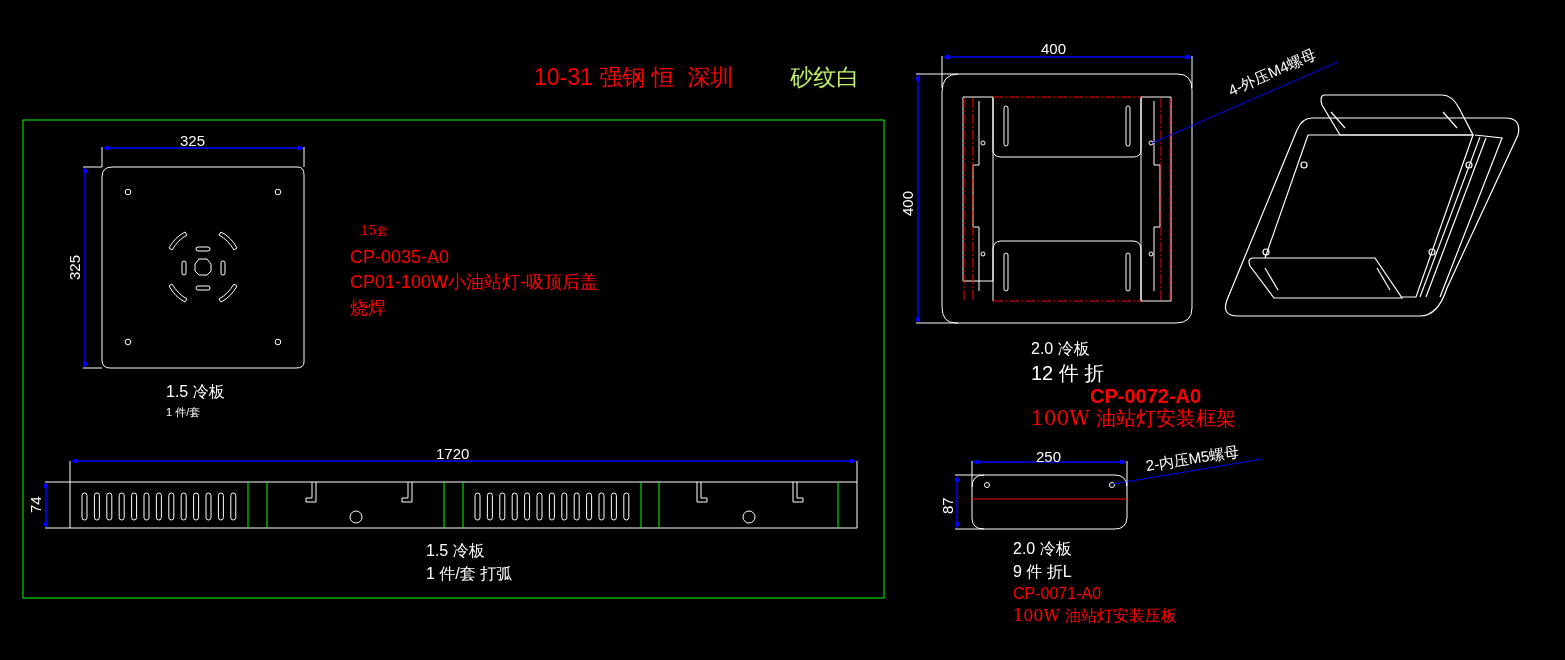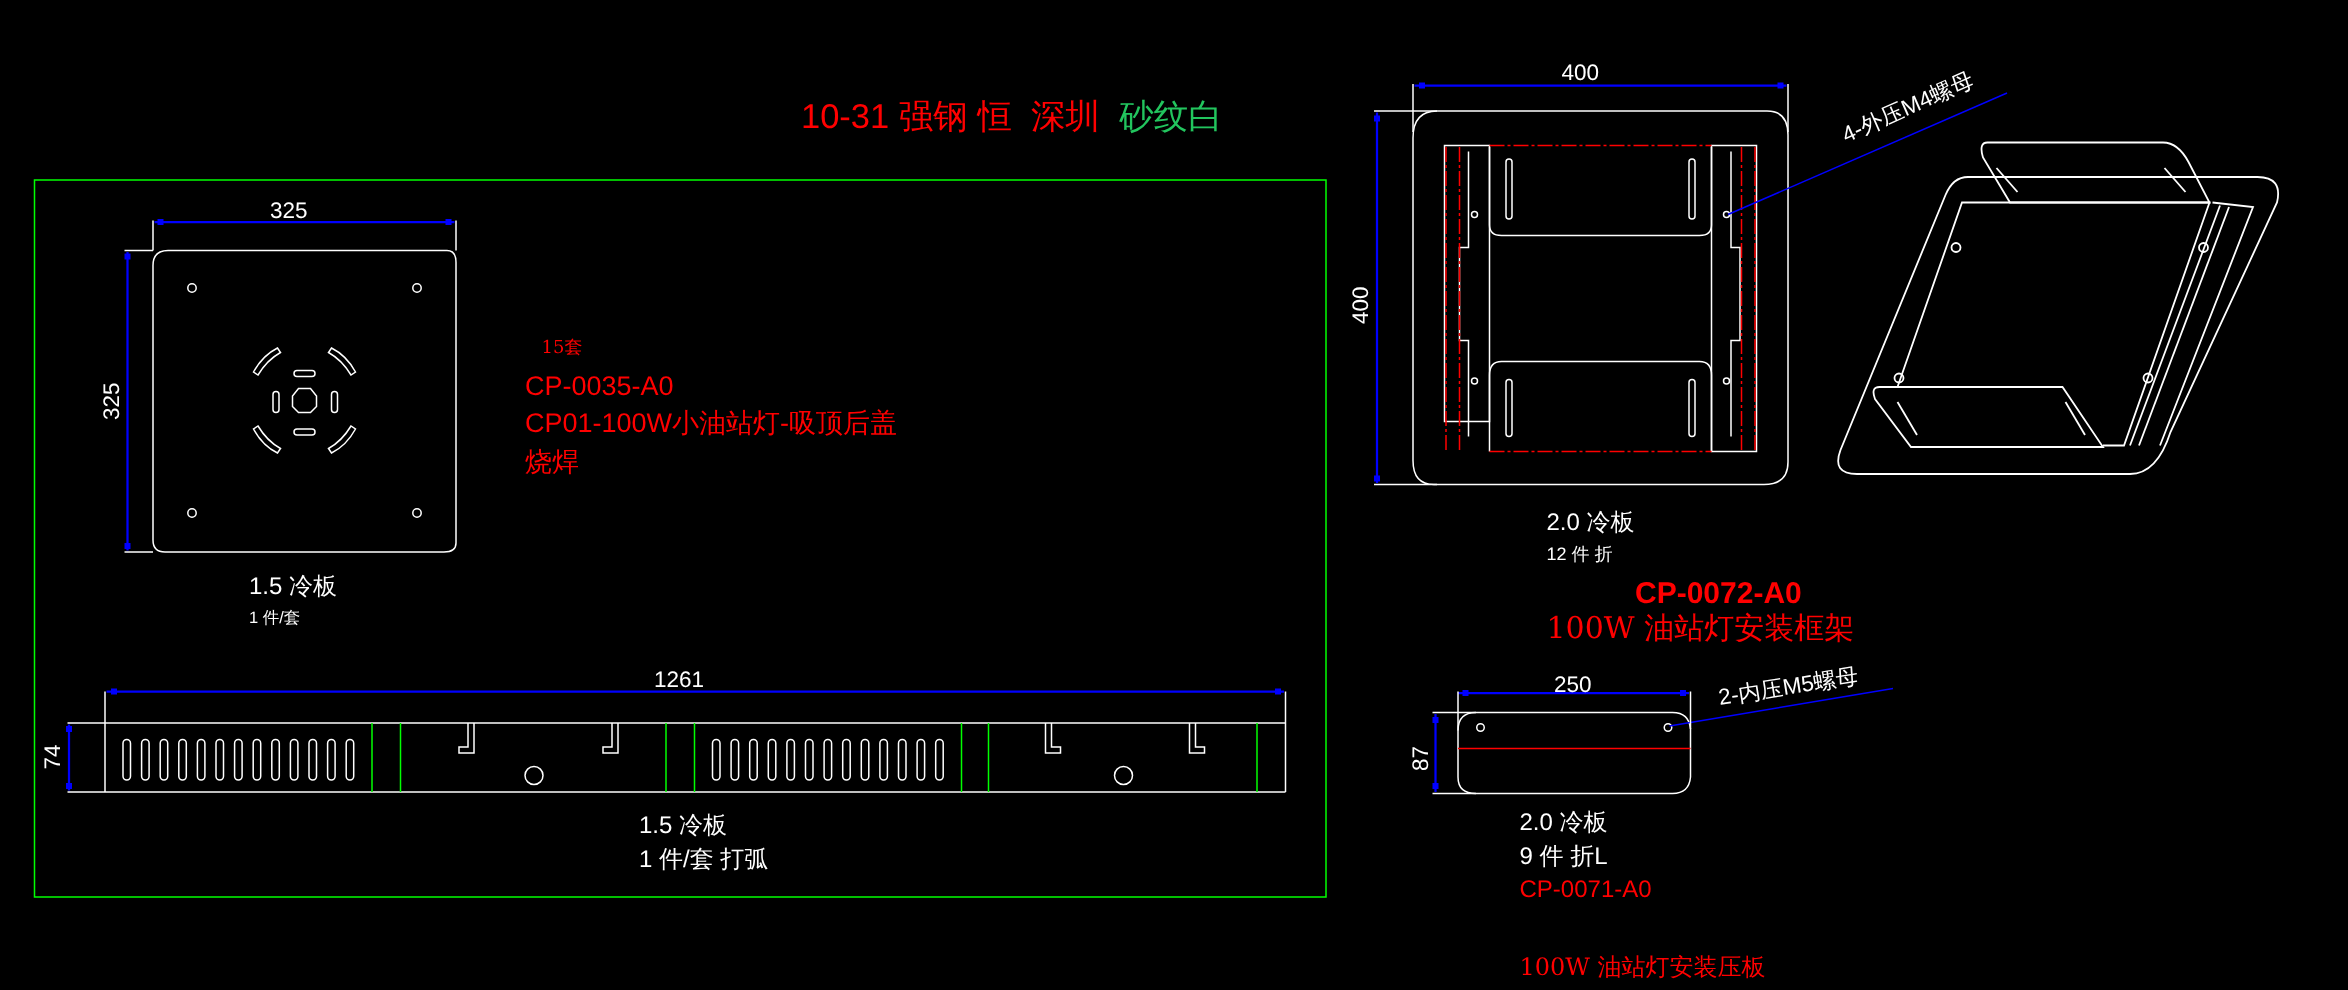--- a/index.html
+++ b/index.html
@@ -1,21 +1,21 @@
 <!DOCTYPE html>
 <html><head>
 <meta charset="utf-8">
 <style>
   html, body { margin:0; padding:0; background:#000; }
   body { width:1565px; height:660px; position:relative; overflow:hidden; font-family:"Liberation Sans", sans-serif; }
   svg#cad { position:absolute; left:0; top:0; }
   .t { position:absolute; white-space:nowrap; line-height:1; }
   .w { color:#ffffff; }
   .r { color:#ff0000; }
-  .g { color:#22c55e; }
+  .g { color:#bef264;margin-left:44px; }
   .serif { font-family:"DejaVu Serif", "Liberation Serif", serif; }
   .dim { font-size:15px; color:#ffffff; }
   .vert { transform-origin:left top; transform:rotate(-90deg); }
   .callout { font-size:15px; color:#ffffff; transform-origin:left bottom; }
 </style>
 </head>
 <body>
 
 <svg id="cad" width="1565" height="660" viewBox="0 0 1565 660">
 
@@ -206,32 +206,32 @@
 <div class="t dim" style="left:180px; top:133px;">325</div>
 <div class="t dim vert" style="left:67px; top:280px;">325</div>
 <div class="t w" style="left:166px; top:384px; font-size:16px;">1.5 冷板</div>
 <div class="t w" style="left:166px; top:407px; font-size:11px;">1 件/套</div>
 
 <div class="t r serif" style="left:361px; top:225px; font-size:12px;">15套</div>
 <div class="t r" style="left:350px; top:248px; font-size:18px;">CP-0035-A0</div>
 <div class="t r" style="left:350px; top:273px; font-size:18px;">CP01-100W小油站灯-吸顶后盖</div>
 <div class="t r" style="left:350px; top:299px; font-size:18px;">烧焊</div>
 
-<div class="t dim" style="left:436px; top:446px;">1261</div>
+<div class="t dim" style="left:436px; top:446px;">1720</div>
 <div class="t dim vert" style="left:28px; top:513px;">74</div>
 <div class="t w" style="left:426px; top:543px; font-size:16px;">1.5 冷板</div>
 <div class="t w" style="left:426px; top:566px; font-size:16px;">1 件/套  打弧</div>
 
 <div class="t dim" style="left:1041px; top:41px;">400</div>
 <div class="t dim vert" style="left:900px; top:216px;">400</div>
 <div class="t callout" style="left:1232px; top:83px; transform:rotate(-24deg);">4-外压M4螺母</div>
 <div class="t w" style="left:1031px; top:341px; font-size:16px;">2.0 冷板</div>
-<div class="t w" style="left:1031px; top:363px; font-size:12px;">12  件  折</div>
+<div class="t w" style="left:1031px; top:363px; font-size:20px;">12  件  折</div>
 <div class="t r" style="left:1090px; top:386px; font-size:20px;font-weight:bold;">CP-0072-A0</div>
 <div class="t r serif" style="left:1031px; top:408px; font-size:20px;">100W  油站灯安装框架</div>
 
 <div class="t dim" style="left:1036px; top:449px;">250</div>
 <div class="t dim vert" style="left:940px; top:514px;">87</div>
 <div class="t callout" style="left:1147px; top:458px; transform:rotate(-9deg);">2-内压M5螺母</div>
 <div class="t w" style="left:1013px; top:541px; font-size:16px;">2.0 冷板</div>
 <div class="t w" style="left:1013px; top:564px; font-size:16px;">9 件 折L</div>
 <div class="t r" style="left:1013px; top:586px; font-size:16px;">CP-0071-A0</div>
-<div class="t r serif" style="left:1013px; top:608px; font-size:16px;margin-top:29px;">100W  油站灯安装压板</div>
+<div class="t r serif" style="left:1013px; top:608px; font-size:16px;">100W  油站灯安装压板</div>
 
 </body></html>

